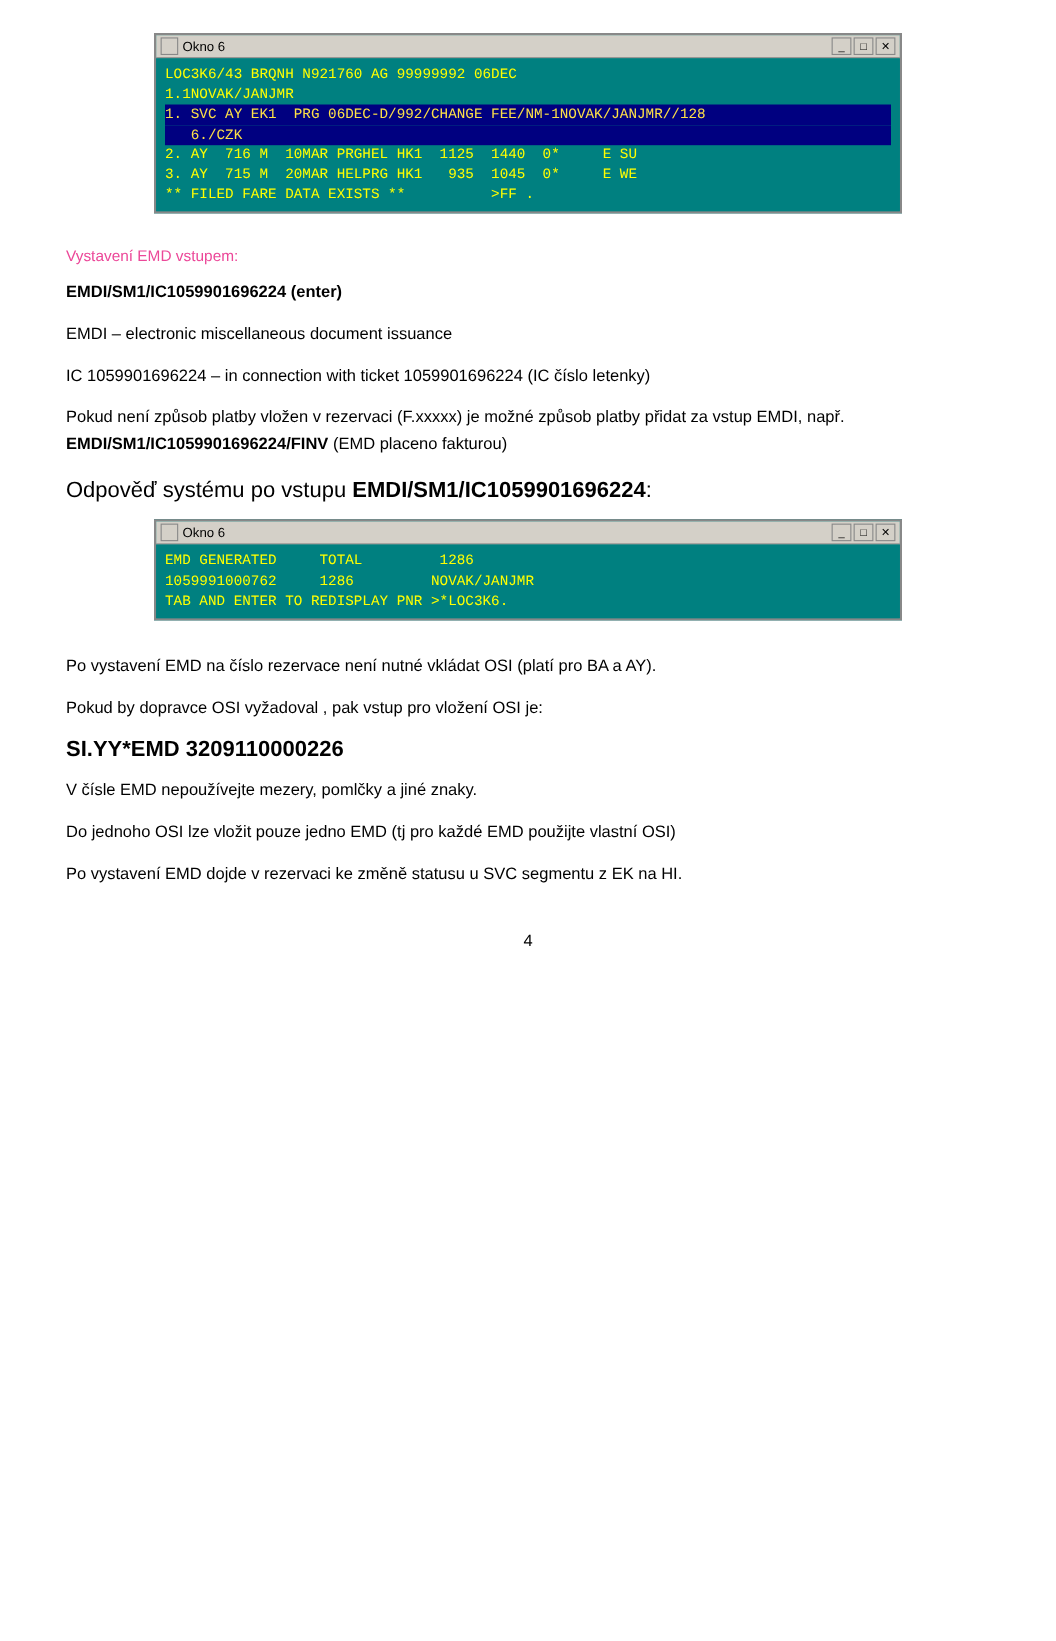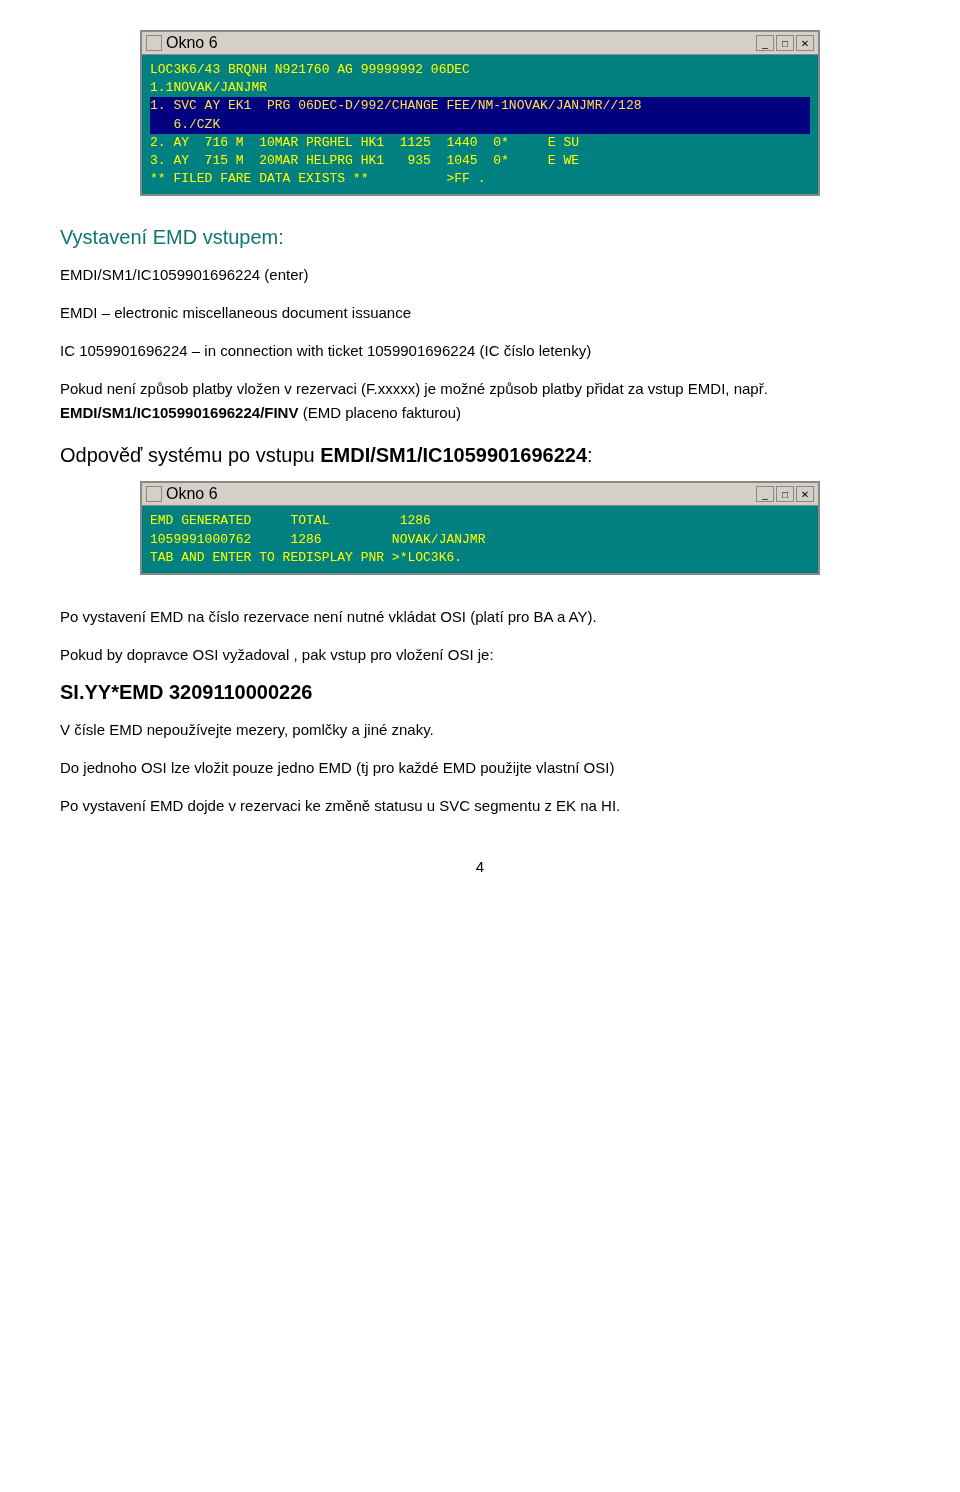--- a/index.html
+++ b/index.html
@@ -28,21 +28,21 @@
       align-items: center;
       justify-content: space-between;
       padding: 2px 4px;
       border-bottom: 1px solid #888;
     }
 
     .terminal-titlebar-left {
       display: flex;
       align-items: center;
       gap: 4px;
-      font-size: 16px;
+      font-size: 12px;
       color: #000;
     }
 
     .terminal-titlebar-icon {
       width: 16px;
       height: 16px;
       background: #d4d0c8;
       border: 1px solid #888;
       display: inline-block;
     }
@@ -83,34 +83,34 @@
       display: block;
       color: #ffff00;
     }
 
     
     .content {
       margin-top: 10px;
     }
 
     .section-title {
-      font-size: 20px;
+      font-size: 14px;
       font-weight: normal;
       margin-bottom: 14px;
-      color: #0f766e;
+      color: #ec4899;
     }
 
     .paragraph {
       margin-bottom: 14px;
       line-height: 1.6;
       color: #000;
     }
 
     .paragraph .bold {
-      font-weight: normal;
+      font-weight: bold;
     }
 
     .si-line {
       font-size: 20px;
       font-weight: bold;
       margin-bottom: 14px;
     }
 
     .page-number {
       text-align: center;

